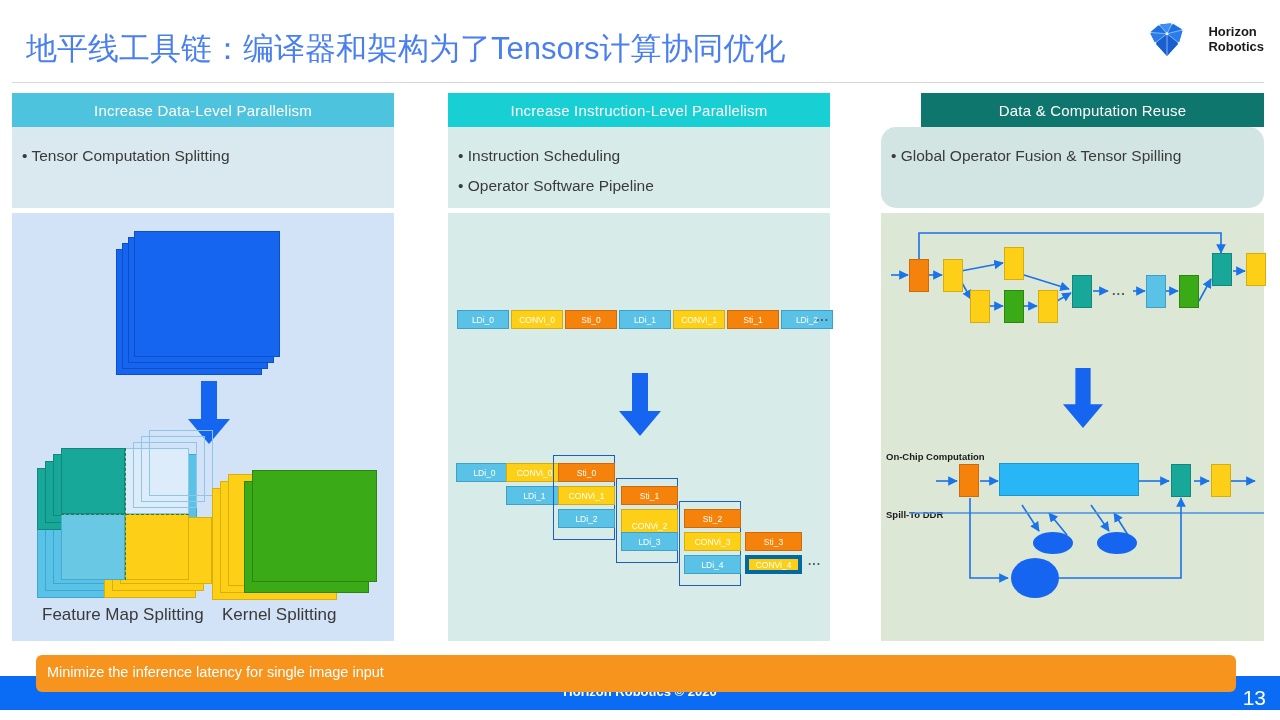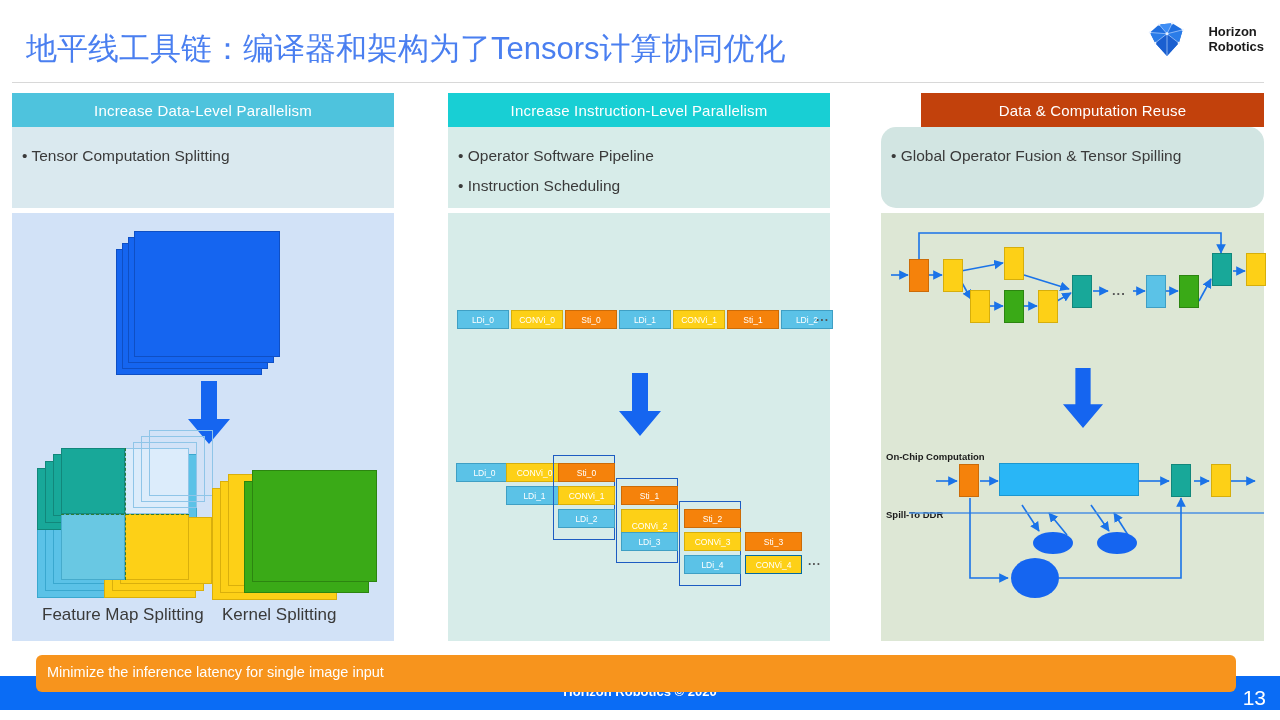--- a/index.html
+++ b/index.html
@@ -35,21 +35,21 @@
   .col-1 { left: 12px;  width: 382px; }
   .col-2 { left: 448px; width: 382px; }
   .col-3 { left: 881px; width: 383px; }
 
   .col-head {
     height: 34px; display:flex; align-items:center; justify-content:center;
     color:#ffffff; font-size:15px; letter-spacing:.2px;
   }
   .c1 .col-head { background:#4ec3dd; }
   .c2 .col-head { background:#18cfd4; }
-  .c3 .col-head { background:#c2410c;margin-left:40px; }
+  .c3 .col-head { background:#0f766e;margin-left:40px; }
 
   .col-body { padding: 14px 10px 10px 10px; height: 81px; }
   .c1 .col-body { background:#dae9ef; }
   .c2 .col-body { background:#d7ece9; }
   .c3 .col-body { background:#d2e5e2;border-radius:15px; }
   .bullet { font-size:15.5px; color:#3a3a3a; line-height:30px; white-space:nowrap; }
 
   .panel { margin-top: 5px; position: relative; height: 428px; }
   .c1 .panel { background:#d2e2f7; }
   .c2 .panel { background:#d7ece9; }
@@ -166,22 +166,22 @@
       <div class="sq" style="left:240px; top:257px; width:125px; height:112px; background:#3aaa17; border:1px solid #2c8510;"></div>
 
       <div class="caption" style="left:30px; top:392px;">Feature Map Splitting</div>
       <div class="caption" style="left:210px; top:392px;">Kernel Splitting</div>
     </div>
   </div>
 
   <div class="col col-2 c2">
     <div class="col-head">Increase Instruction-Level Parallelism</div>
     <div class="col-body">
+      <div class="bullet">• Instruction  Scheduling</div>
       <div class="bullet">• Operator Software  Pipeline</div>
-      <div class="bullet">• Instruction  Scheduling</div>
     </div>
     <div class="panel">
 
       <div class="blk" style="left:9px; top:97px; width:52px; height:19px; background:#5bc2e7; border:1px solid #3f9fc4;">LDi_0</div>
       <div class="blk" style="left:63px; top:97px; width:52px; height:19px; background:#fdd017; border:1px solid #d6ae0b;">CONVi_0</div>
       <div class="blk" style="left:117px; top:97px; width:52px; height:19px; background:#f5820b; border:1px solid #cc6b07;">Sti_0</div>
       <div class="blk" style="left:171px; top:97px; width:52px; height:19px; background:#5bc2e7; border:1px solid #3f9fc4;">LDi_1</div>
       <div class="blk" style="left:225px; top:97px; width:52px; height:19px; background:#fdd017; border:1px solid #d6ae0b;">CONVi_1</div>
       <div class="blk" style="left:279px; top:97px; width:52px; height:19px; background:#f5820b; border:1px solid #cc6b07;">Sti_1</div>
       <div class="blk" style="left:333px; top:97px; width:52px; height:19px; background:#5bc2e7; border:1px solid #3f9fc4;">LDi_2</div>
@@ -205,21 +205,21 @@
       <div class="blk" style="left:173px; top:273px; width:57px; height:19px; background:#f5820b; border:1px solid #cc6b07;">Sti_1</div>
       <div class="blk" style="left:173px; top:296px; width:57px; height:34px; background:#fdd017; border:1px solid #d6ae0b;">CONVi_2</div>
       <div class="blk" style="left:173px; top:319px; width:57px; height:19px; background:#5bc2e7; border:1px solid #3f9fc4;">LDi_3</div>
 
       <div class="grp" style="left:231px; top:288px; width:62px; height:85px;"></div>
       <div class="blk" style="left:236px; top:296px; width:57px; height:19px; background:#f5820b; border:1px solid #cc6b07;">Sti_2</div>
       <div class="blk" style="left:236px; top:319px; width:57px; height:19px; background:#fdd017; border:1px solid #d6ae0b;">CONVi_3</div>
       <div class="blk" style="left:236px; top:342px; width:57px; height:19px; background:#5bc2e7; border:1px solid #3f9fc4;">LDi_4</div>
 
       <div class="blk" style="left:297px; top:319px; width:57px; height:19px; background:#f5820b; border:1px solid #cc6b07;">Sti_3</div>
-      <div class="blk" style="left:297px; top:342px; width:57px; height:19px; background:#fdd017; border:1px solid #0369a1;">CONVi_4</div>
+      <div class="blk" style="left:297px; top:342px; width:57px; height:19px; background:#fdd017; border:4px solid #0369a1;">CONVi_4</div>
       <div class="dots" style="left:360px; top:341px; font-size:12px;">...</div>
     </div>
   </div>
 
   <div class="col col-3 c3">
     <div class="col-head">Data &amp; Computation  Reuse</div>
     <div class="col-body">
       <div class="bullet">• Global Operator  Fusion &amp;  Tensor Spilling</div>
     </div>
     <div class="panel">

